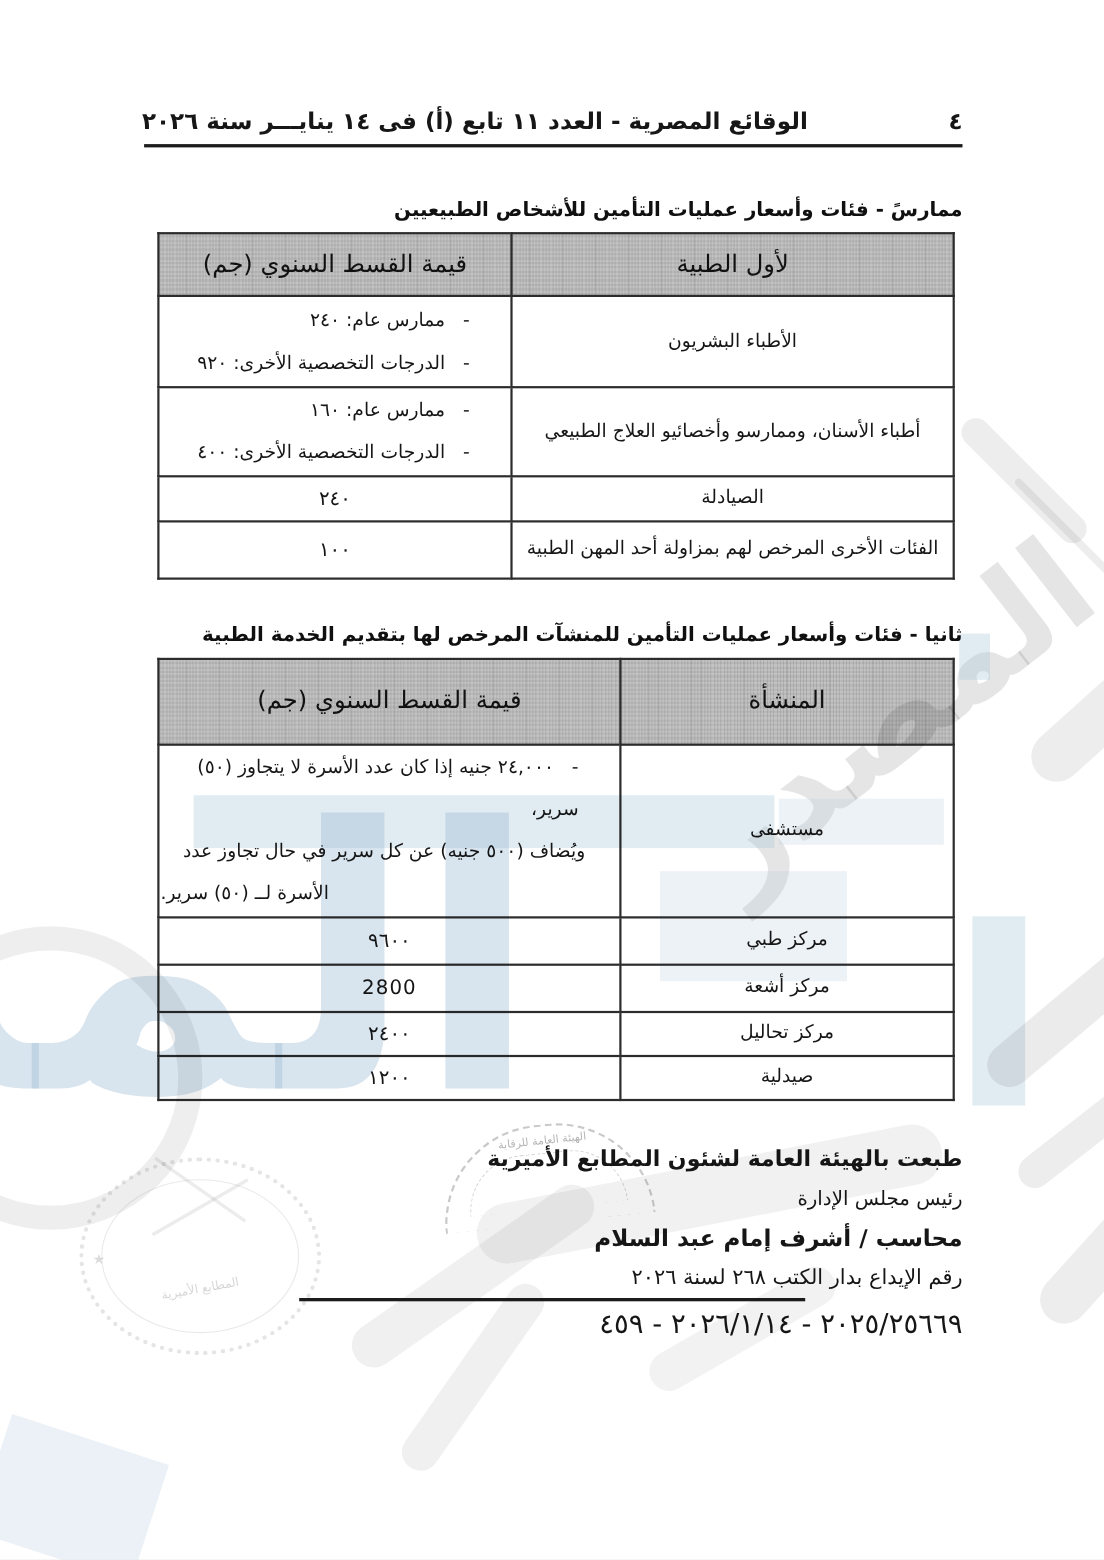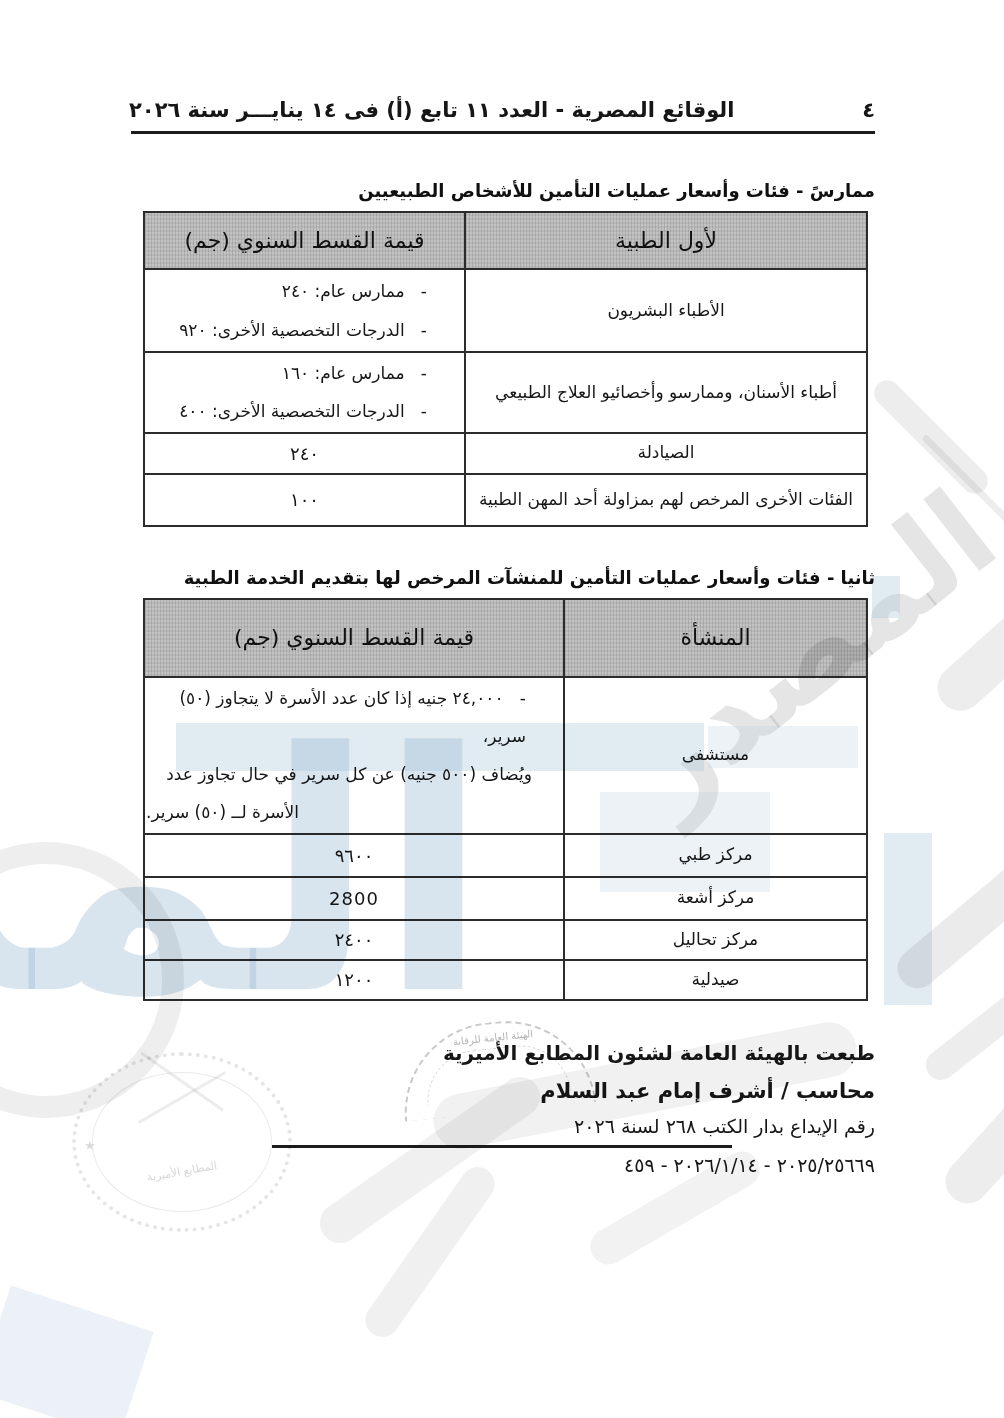--- a/index.html
+++ b/index.html
@@ -38,21 +38,21 @@
   .r-h110{height:108px;} .r-h45{height:43px;} .r-h40{height:40px;}
 
   .note-line{margin-top:30px;font-size:17px;text-align:right;line-height:1.6;}
 
   .footer{margin-top:40px;}
   .f-printed{font-size:20px;font-weight:700;}
   .f-chair{font-size:18px;margin-top:14px;}
   .f-name{font-size:21px;font-weight:700;margin-top:14px;}
   .f-deposit{font-size:19px;margin-top:12px;}
   .f-rule{border:none;border-top:3px solid #1c1c1c;width:460px;margin:8px auto 6px;}
-  .f-ref{font-size:19px;letter-spacing:2px;}
+  .f-ref{font-size:25px;letter-spacing:2px;}
 
   
   .wm-layer{position:absolute;inset:0;z-index:3;pointer-events:none;mix-blend-mode:multiply;}
   .wm-brand{position:absolute;left:-150px;top:545px;width:640px;height:705px;overflow:hidden;}
   .wm-brand span{display:block;font-size:330px;font-weight:700;line-height:660px;text-align:center;
     color:rgba(157,187,213,0.40);direction:rtl;}
   .wm-brand-ghost{position:absolute;left:600px;top:580px;font-size:120px;font-weight:700;
     color:rgba(0,0,0,0.10);transform:rotate(-38deg);direction:rtl;}
   .wm-site{position:absolute;left:293px;top:920px;font-size:44px;font-weight:700;letter-spacing:1px;
     color:rgba(255,255,255,0.12);
@@ -184,20 +184,21 @@
       </tr>
       <tr class="r-h40">
         <td class="cell-center">صيدلية</td>
         <td class="premium-val">١٢٠٠</td>
       </tr>
     </tbody>
       </table>
 
     <div class="footer">
       <div class="f-printed">طبعت بالهيئة العامة لشئون المطابع الأميرية</div>
+      <div class="f-chair">رئيس مجلس الإدارة</div>
       <div class="f-name">محاسب / أشرف إمام عبد السلام</div>
       <div class="f-deposit">رقم الإيداع بدار الكتب ٢٦٨ لسنة ٢٠٢٦</div>
       <hr class="f-rule">
       <div class="f-ref">٢٠٢٥/٢٥٦٦٩ - ٢٠٢٦/١/١٤ - ٤٥٩</div>
     </div>
   </div>
 
   <div class="wm-layer">
     <div class="wm-brand">
       <span>المصدر</span>

